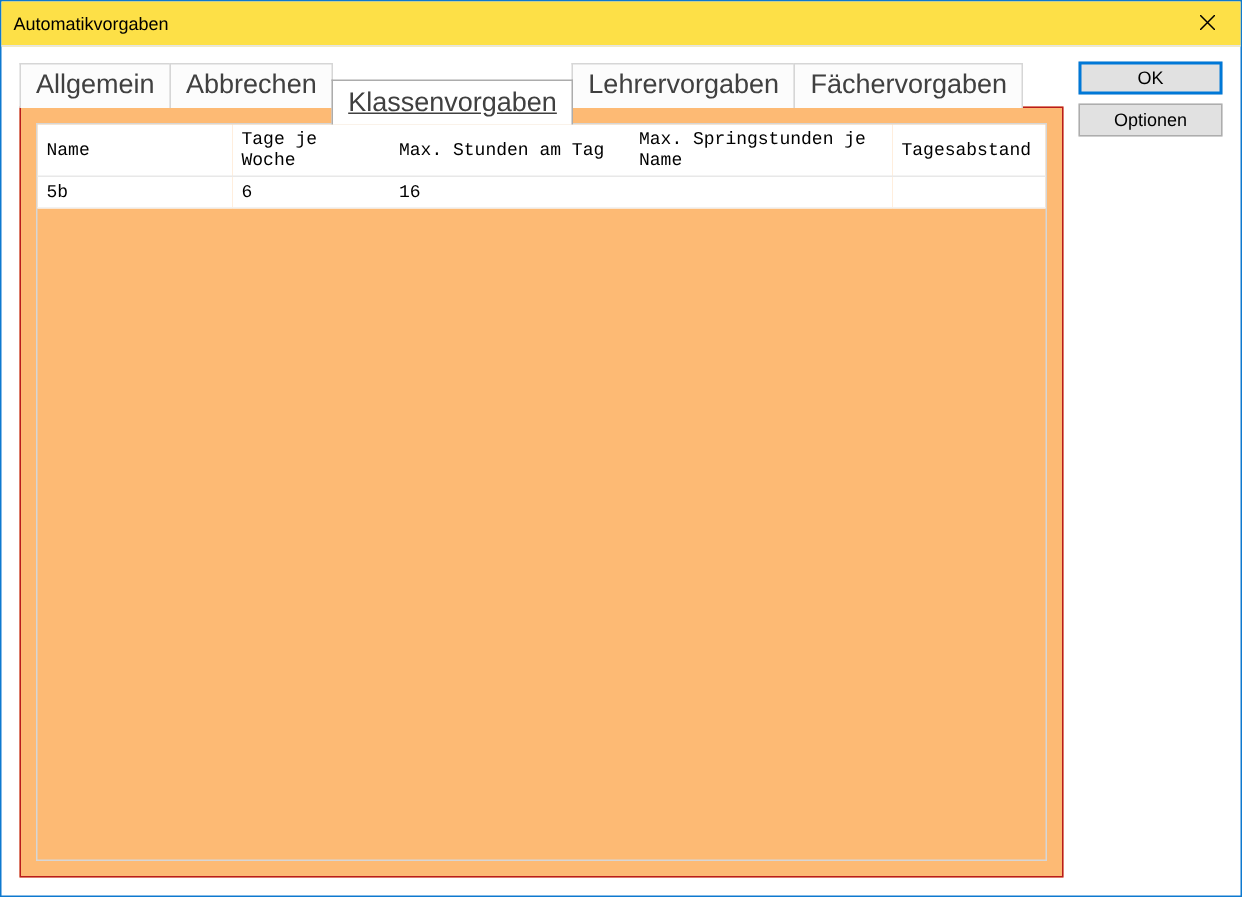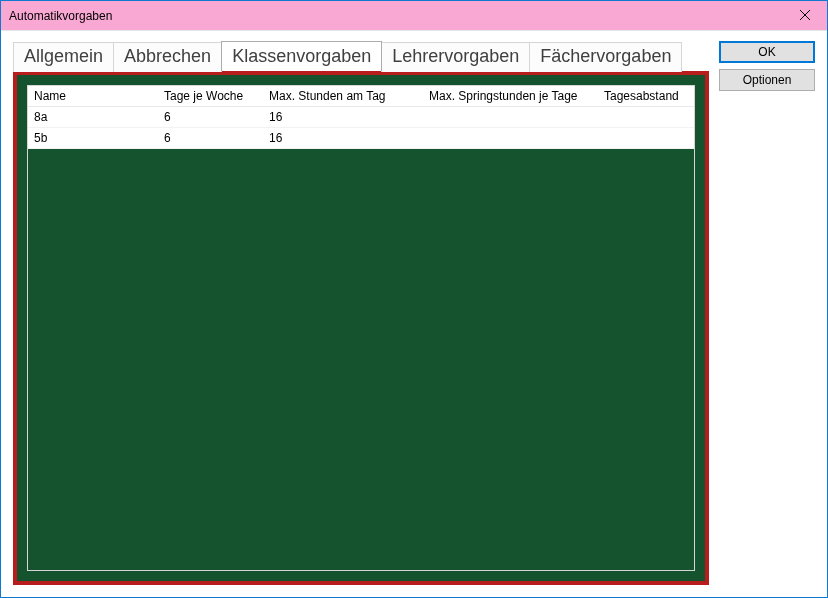--- a/index.html
+++ b/index.html
@@ -14,21 +14,21 @@
     width:828px; height:598px;
     border:1px solid #0e79cf;
     display:flex; flex-direction:column;
     background:#fff;
   }
   .titlebar {
     height:30px;
     display:flex; align-items:center;
     padding:0 0 0 8px;
     border-bottom:1px solid #e5e5e5;
-    background:#f9a8d4;
+    background:#fde047;
   }
   .titlebar .title { flex:1; font-size:12px; }
   .titlebar .close {
     width:45px; height:30px;
     display:flex; align-items:center; justify-content:center;
     cursor:default;
   }
   .titlebar .close svg { width:10px; height:10px; }
   .client {
     flex:1; display:flex; padding:10px 12px 12px 12px;
@@ -63,31 +63,33 @@
     margin-right:-1px;
     position:relative;
     top:1px;
     cursor:default;
     font-size:18px;
     color:#404040;
   }
   .tab.active {
     background:#fff;
     border-color:#acacac;
-    top:0;
+    top:12px;
     padding-top:4px;
     z-index:3;
+    text-decoration:underline;
   }
   .tab-body {
     flex:1;
-    border:4px solid #b91c1c;
-    background:#14532d;
+    border:1px solid #b91c1c;
+    background:#fdba74;
     padding:10px;
     position:relative;
     z-index:1;
+    font-family:Liberation Mono, monospace;
   }
   .grid-wrap {
     border:1px solid #d6d6d6;
     height:100%;
   }
   table.grid {
     border-collapse:collapse;
     width:100%;
     table-layout:fixed;
   }
@@ -136,32 +138,25 @@
         <div class="tab">Fächervorgaben</div>
       </div>
       <div class="tab-body">
         <div class="grid-wrap">
           <table class="grid">
             <thead>
               <tr>
                 <th class="col-name">Name</th>
                 <th class="col-days">Tage je Woche</th>
                 <th class="col-max">Max. Stunden am Tag</th>
-                <th class="col-spr">Max. Springstunden je Tage</th>
+                <th class="col-spr">Max. Springstunden je Name</th>
                 <th class="col-dist">Tagesabstand</th>
               </tr>
             </thead>
             <tbody>
-              <tr>
-                <td>8a</td>
-                <td>6</td>
-                <td>16</td>
-                <td></td>
-                <td></td>
-              </tr>
               <tr>
                 <td>5b</td>
                 <td>6</td>
                 <td>16</td>
                 <td></td>
                 <td></td>
               </tr>
             </tbody>
           </table>
         </div>

